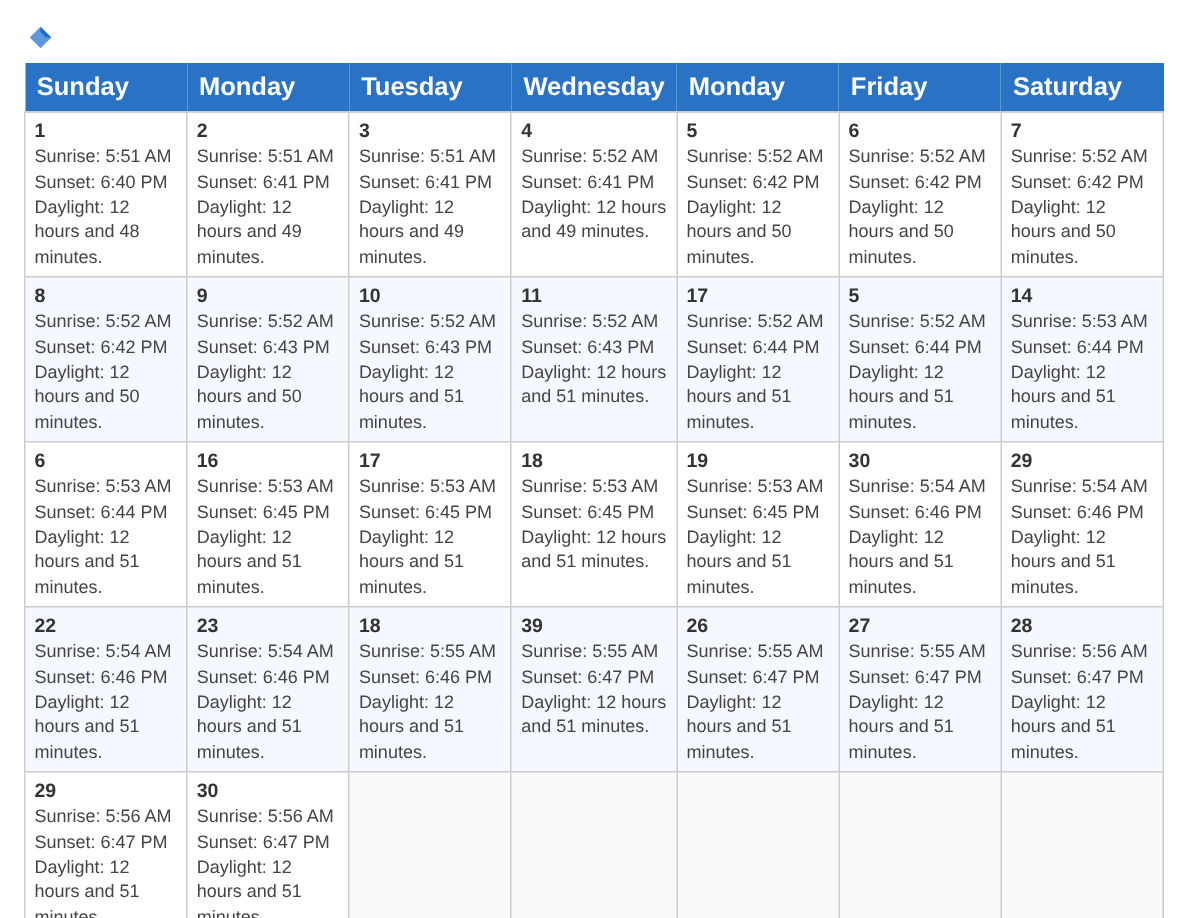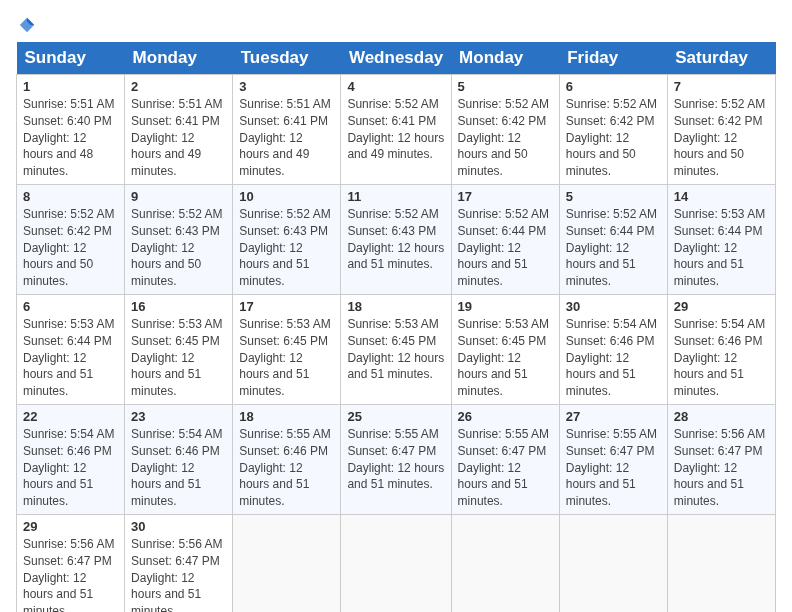--- a/index.html
+++ b/index.html
@@ -275,21 +275,21 @@
           Sunrise: 5:54 AM<br>Sunset: 6:46 PM<br>Daylight: 12 hours and 51 minutes.
         </div>
       </td>
         <td>
         <span class="day-number">18</span>
         <div class="day-detail">
           Sunrise: 5:55 AM<br>Sunset: 6:46 PM<br>Daylight: 12 hours and 51 minutes.
         </div>
       </td>
         <td>
-        <span class="day-number">25</span>
+        <span class="day-number">39</span>
         <div class="day-detail">
           Sunrise: 5:55 AM<br>Sunset: 6:47 PM<br>Daylight: 12 hours and 51 minutes.
         </div>
       </td>
         <td>
         <span class="day-number">26</span>
         <div class="day-detail">
           Sunrise: 5:55 AM<br>Sunset: 6:47 PM<br>Daylight: 12 hours and 51 minutes.
         </div>
       </td>

